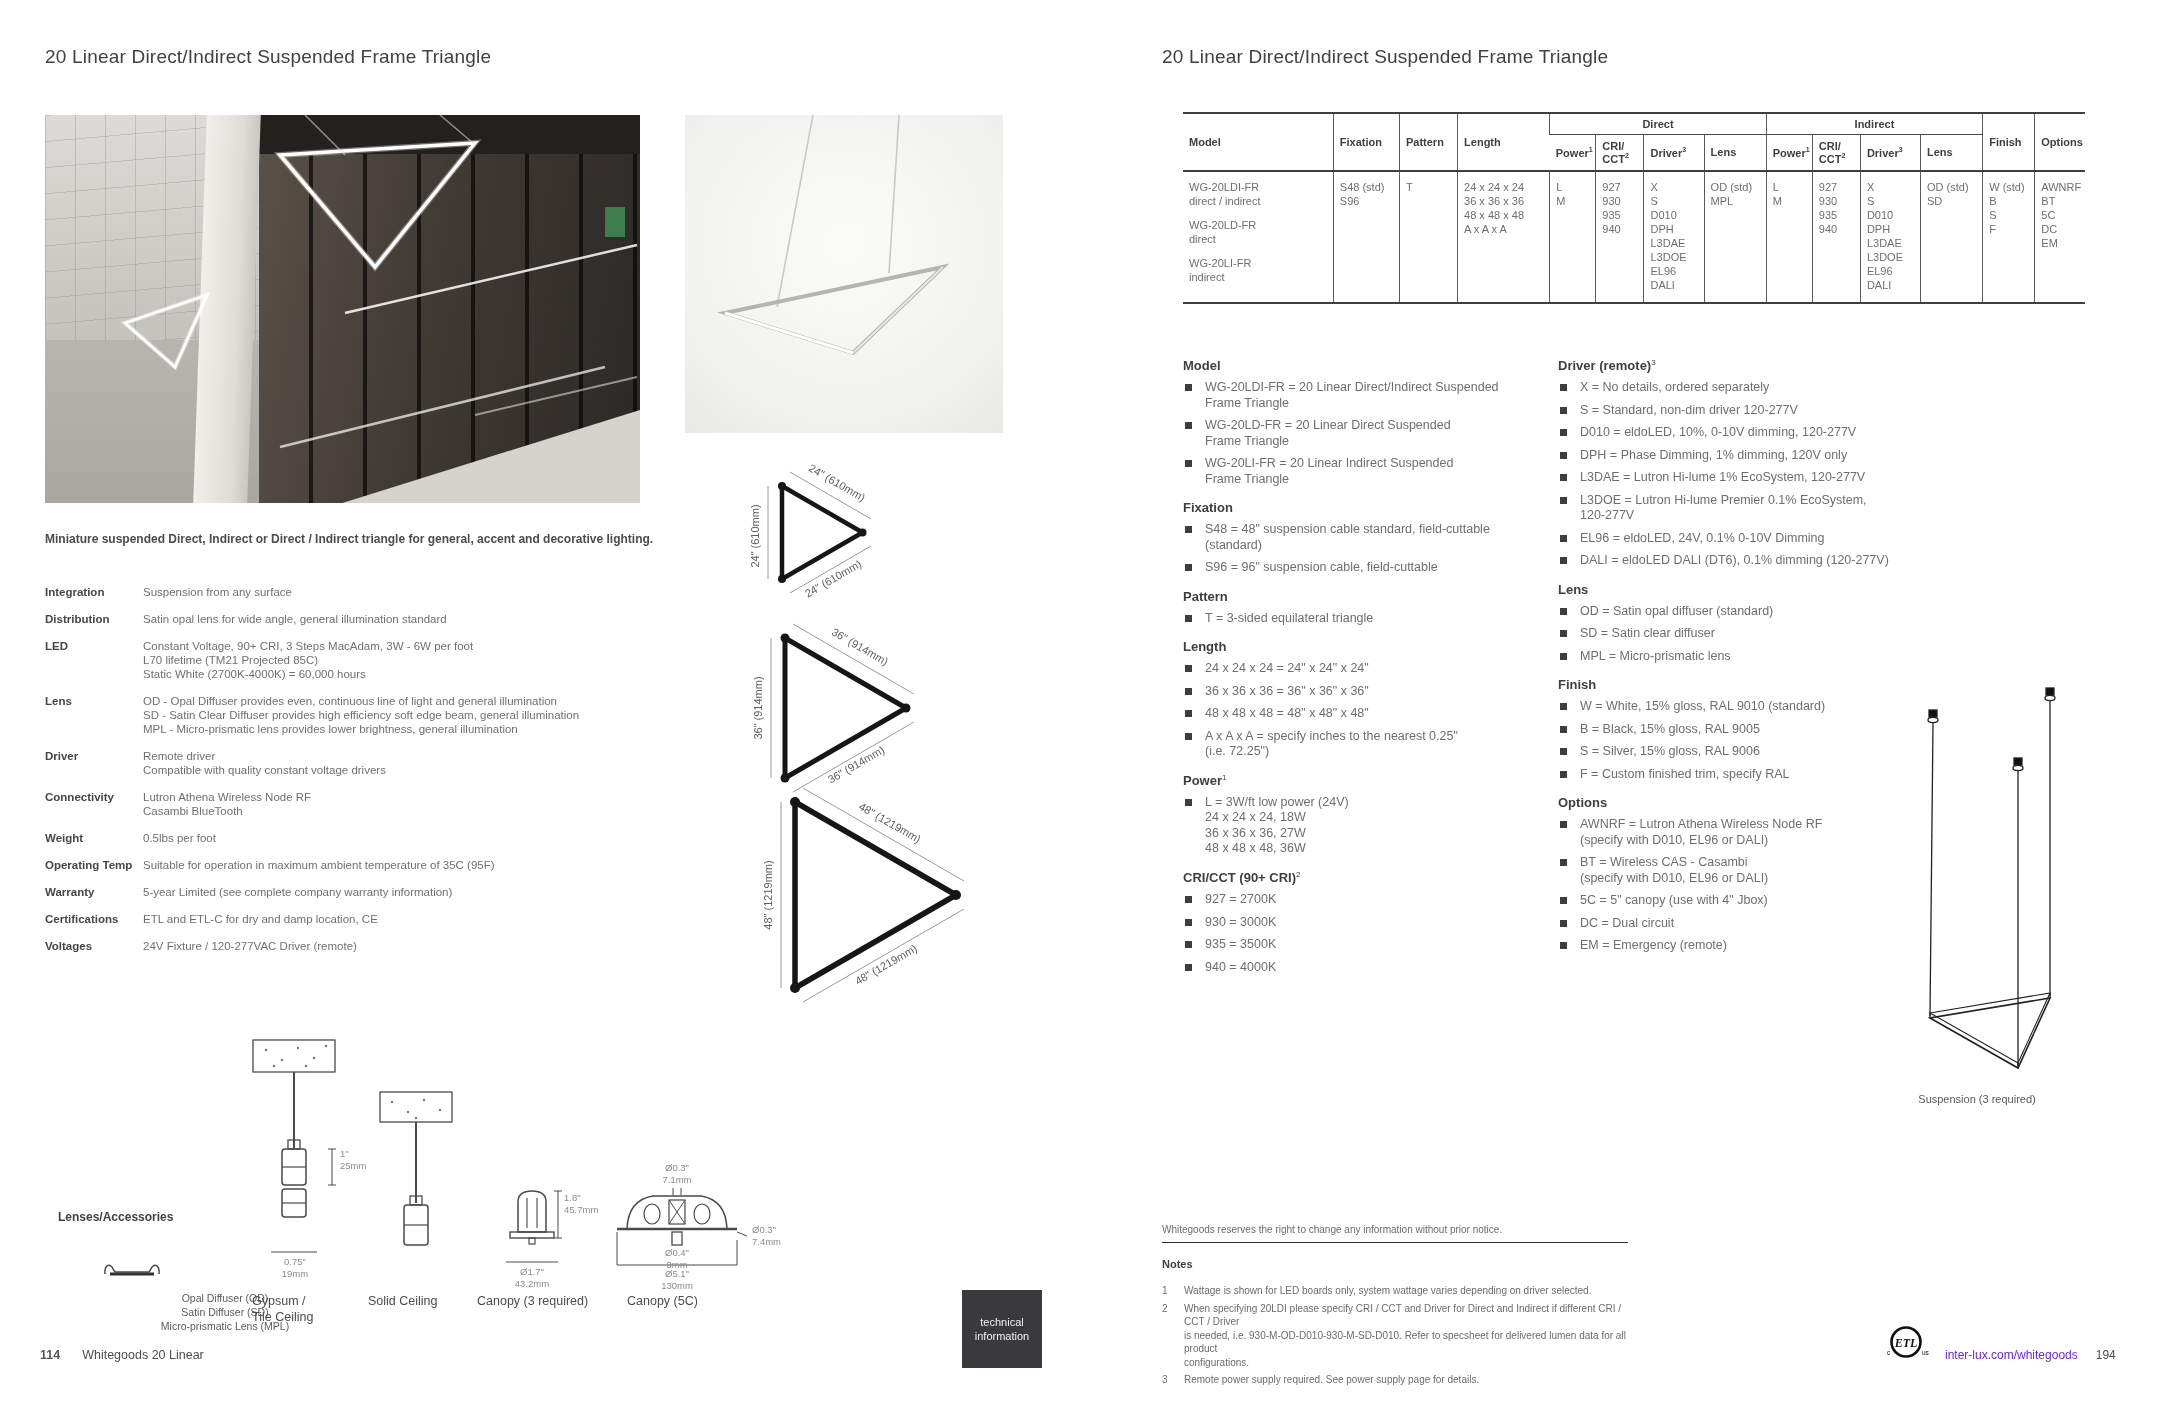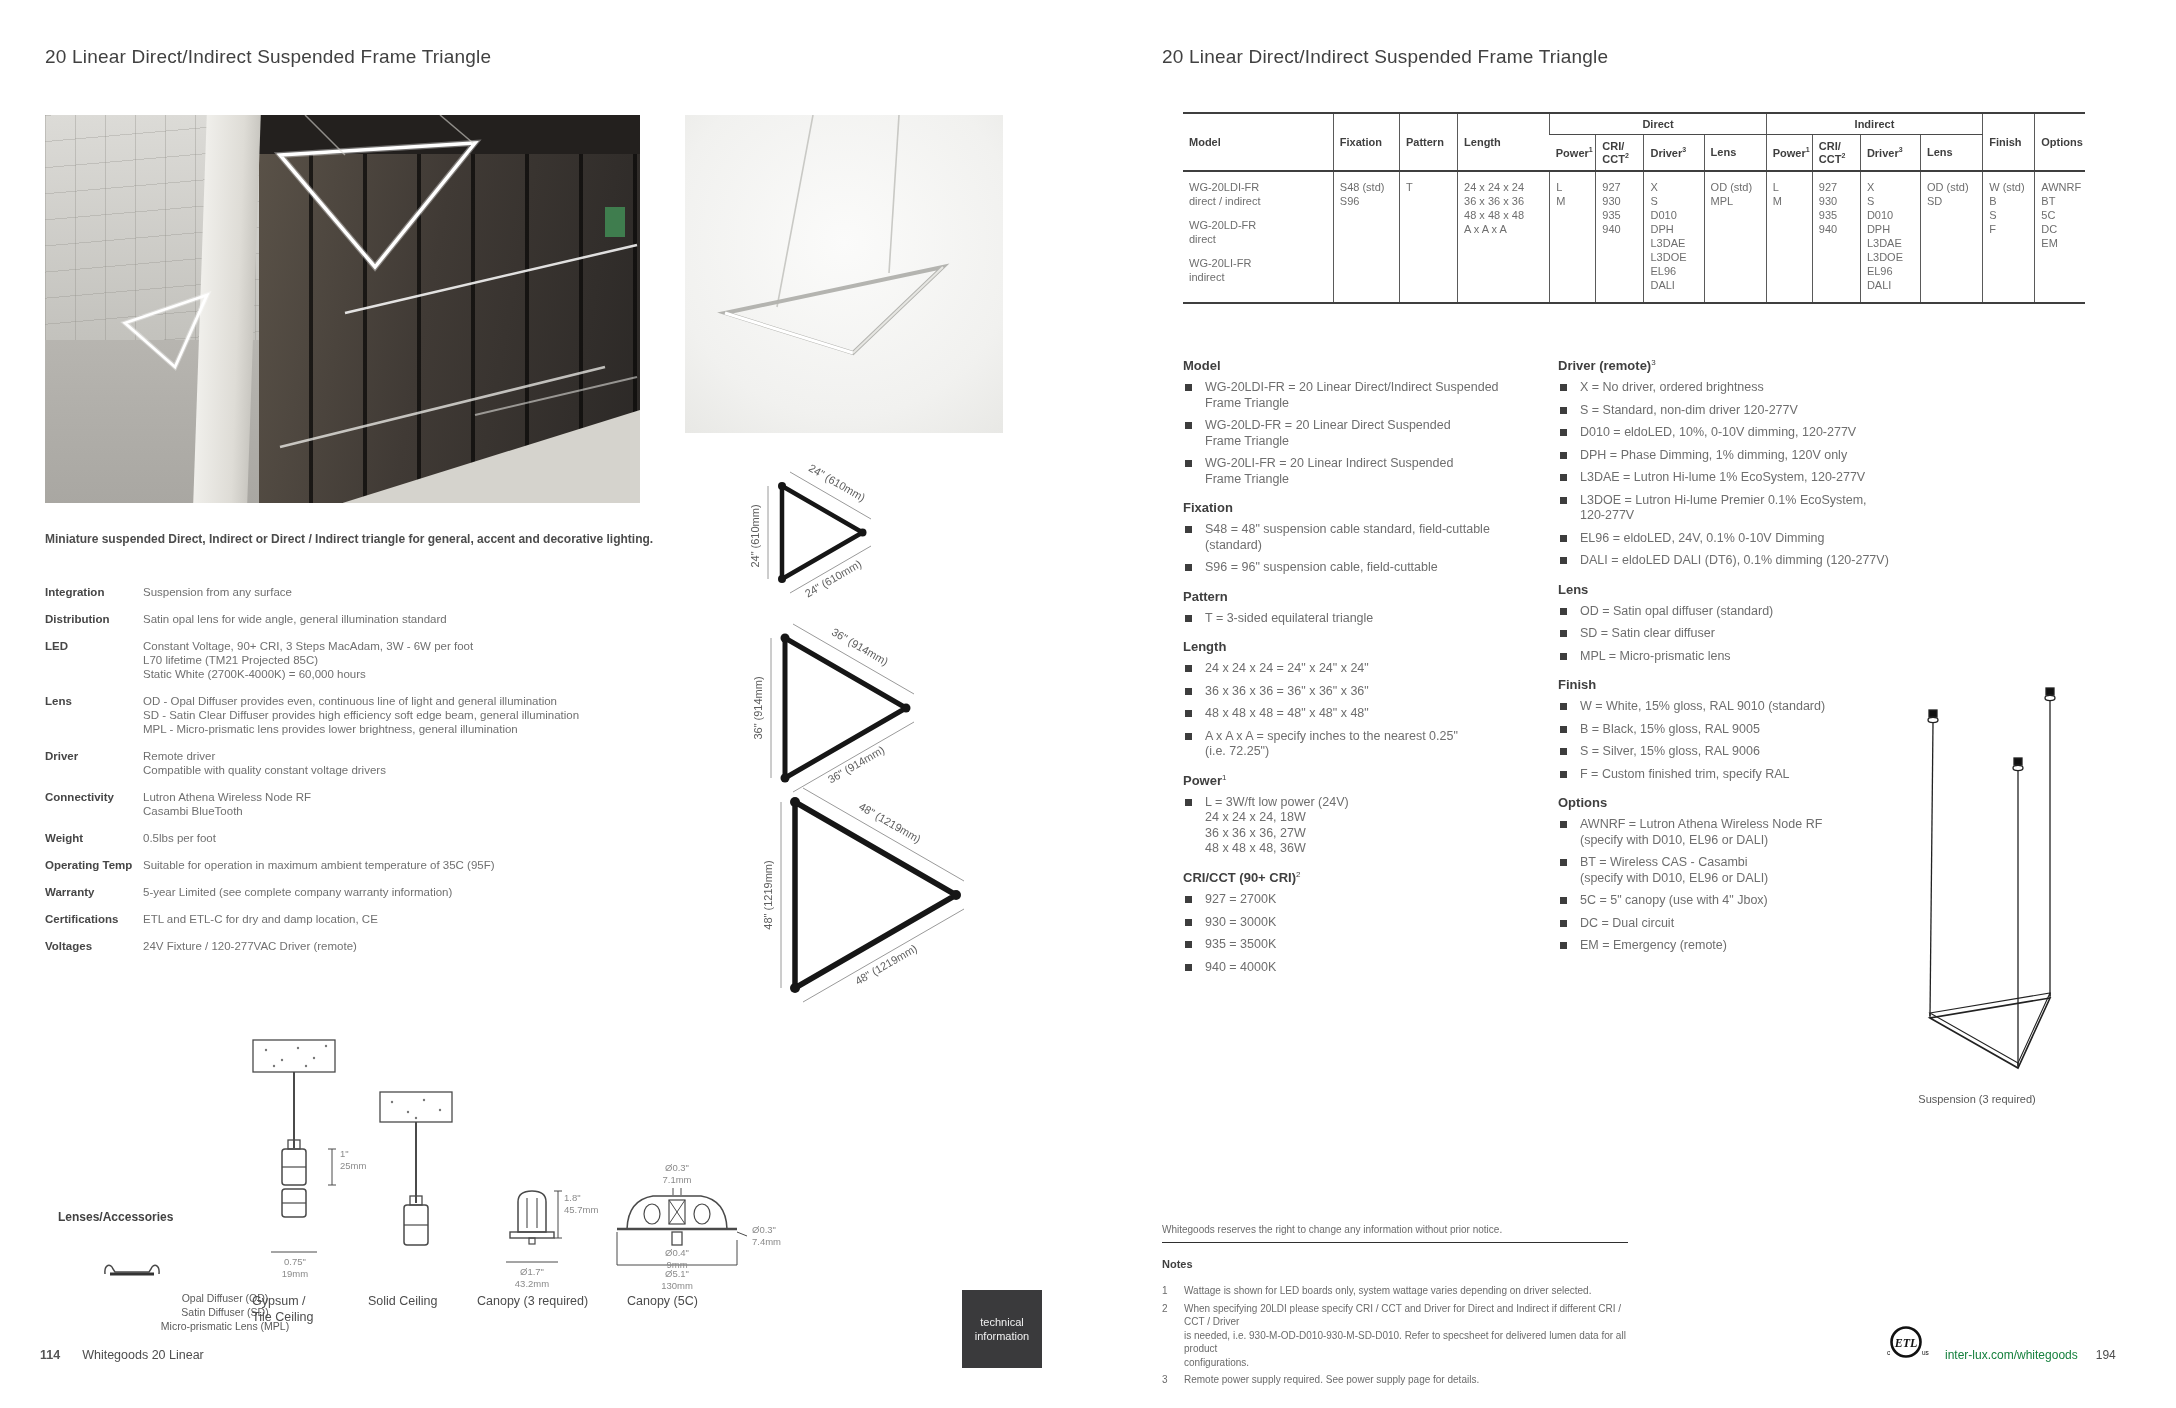--- a/index.html
+++ b/index.html
@@ -84,21 +84,21 @@
   .disclaimer{left:1162px;top:1224px;width:470px;font-size:10px;color:#6b6b6b;}
   .disc-rule{left:1162px;top:1242px;width:466px;height:1px;background:#2f2f2f;}
   .notes{left:1162px;top:1258px;width:470px;}
   .notes-title{font-size:11px;font-weight:700;color:#3f3f3f;margin-bottom:14px;}
   .note-item{display:flex;font-size:10px;line-height:13.5px;color:#6b6b6b;margin-bottom:4px;}
   .note-num{flex:none;width:22px;}
 
   .susp-caption{left:1872px;top:1093px;width:210px;text-align:center;font-size:11px;color:#585858;}
 
   .footer-right{left:1945px;top:1348px;font-size:12px;color:#4d4d4d;}
-  .footer-right a{color:#15803d;text-decoration:none;}
+  .footer-right a{color:#6d28d9;text-decoration:none;}
   .url-text{margin-right:18px;}
 </style>
 </head>
 <body>
 
 <div class="page-title" style="left:45px;top:46px;">20 Linear Direct/Indirect Suspended Frame Triangle</div>
 
 <div class="abs photo-main">
   <div class="ph-ceiling"></div>
   <div class="ph-lower"></div>
@@ -615,21 +615,21 @@
       <div class="b-lines">
         <div>940 = 4000K</div>
       </div>
     </div>
   </div>
 <div class="sections" id="sections-right" style="left:1558px;top:345px;width:400px;">
     <div class="b-section-title">Driver (remote)<sup>3</sup></div>
     <div class="b-item">
       <span class="bullet-sq"></span>
       <div class="b-lines">
-        <div>X = No driver, ordered brightness</div>
+        <div>X = No details, ordered separately</div>
       </div>
     </div>
     <div class="b-item">
       <span class="bullet-sq"></span>
       <div class="b-lines">
         <div>S = Standard, non-dim driver 120-277V</div>
       </div>
     </div>
     <div class="b-item">
       <span class="bullet-sq"></span>

